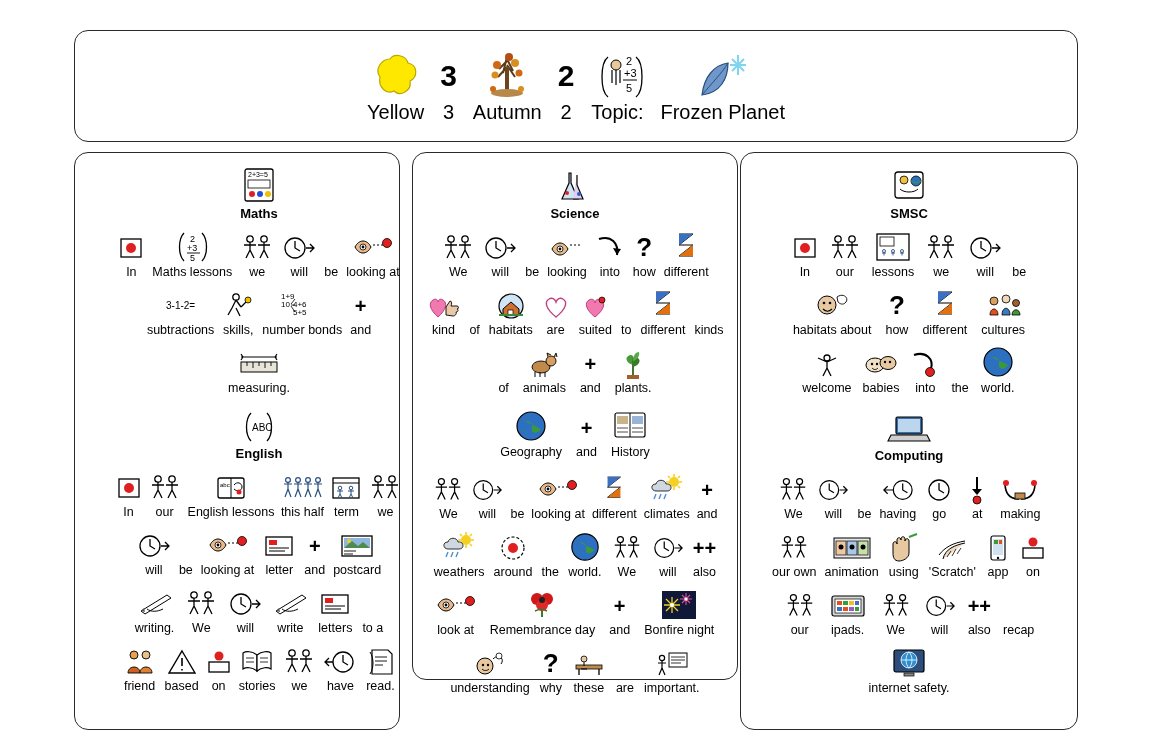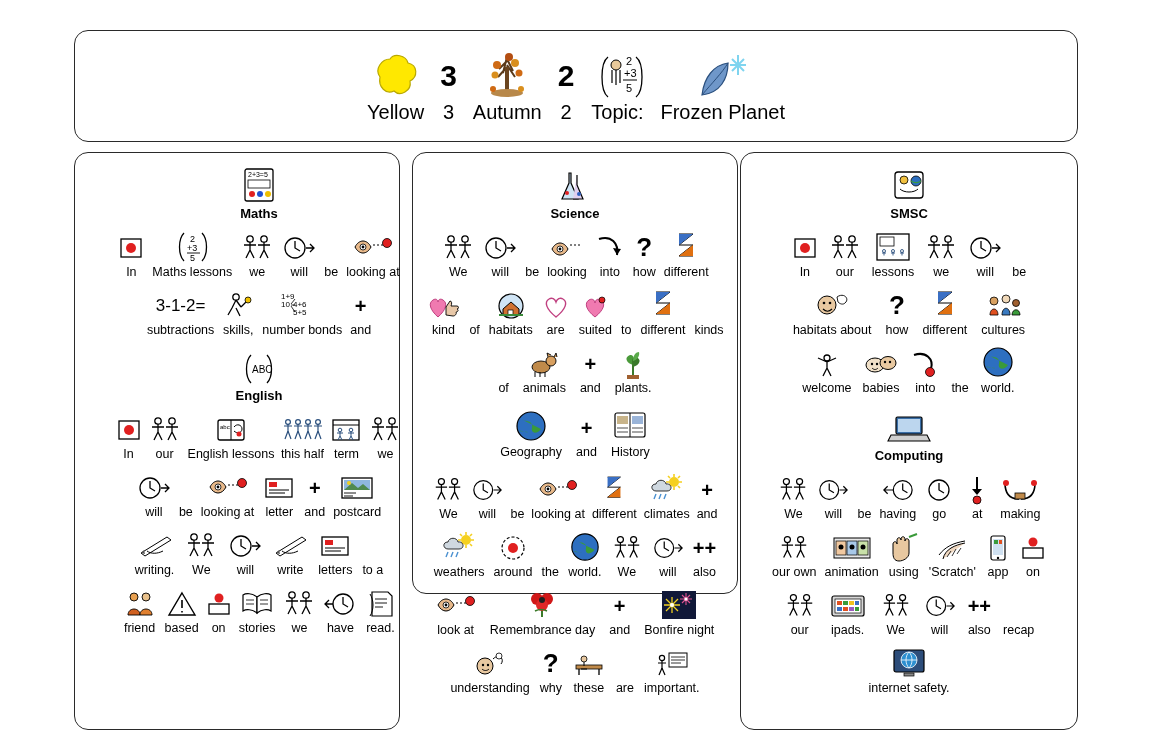--- a/index.html
+++ b/index.html
@@ -17,21 +17,21 @@
 
   
   .panel {
     position: absolute;
     border: 1.5px solid #2a2a2a;
     border-radius: 14px;
     background: #ffffff;
   }
   #header-panel { left: 74px; top: 30px; width: 1004px; height: 112px; }
   #col1 { left: 74px; top: 152px; width: 326px; height: 578px; padding-left: 44px; }
-  #col2 { left: 412px; top: 152px; width: 326px; height: 442px; }
+  #col2 { left: 412px; top: 152px; width: 326px; height: 528px; }
   #col3 { left: 740px; top: 152px; width: 338px; height: 578px; }
 
   
   .row {
     display: flex;
     justify-content: center;
     align-items: flex-end;
     gap: 8px;
     width: 100%;
   }
@@ -79,21 +79,21 @@
   }
   .sect .sym { height: 36px; }
   .sect .lbl { font-weight: bold; font-size: 13px; }
 
   .block { padding: 6px 8px 0 8px; }
   .rowgap { margin-top: 8px; }
 
   
   svg { display: block; }
   .fr { fill:none; stroke:#000; stroke-width:1.3; }
-  .txtsym { font-size: 17px; }
+  .txtsym { font-size: 10px; }
   .plus { font-size: 20px; font-weight: bold; line-height: 30px; }
   .qm { font-size: 26px; font-weight: bold; line-height: 32px; }
 </style>
 </head>
 <body>
 
 <div id="page">
 
   <div class="panel" id="header-panel">
     <div id="header-row">
@@ -282,20 +282,32 @@
               </svg>
           </div>
           <div class="lbl">number bonds</div>
         </div>
         <div class="cell">
           <div class="sym plus">+</div>
           <div class="lbl">and</div>
         </div>
       </div>
 
+      <div class="row rowgap">
+        <div class="cell">
+          <div class="sym">
+            <svg width="44" height="30" viewBox="0 0 44 30">
+                <path d="M4 8 h36 M6 8 l-2 3 M6 8 l-2 -3 M38 8 l2 3 M38 8 l2 -3" stroke="#000" stroke-width="1.2" fill="none"></path>
+                <rect x="4" y="13" width="36" height="10" fill="#e8e4d8" stroke="#000" stroke-width="1"></rect>
+                <path d="M10 13 v4 M16 13 v6 M22 13 v4 M28 13 v6 M34 13 v4" stroke="#000" stroke-width="0.9"></path>
+              </svg>
+          </div>
+          <div class="lbl">measuring.</div>
+        </div>
+      </div>
 
       <div class="sect" style="margin-top:14px;">
         <div class="sym">
           <svg width="38" height="36" viewBox="0 0 38 36">
               <path d="M11 4 C5 10 5 26 11 32" class="fr"></path>
               <path d="M27 4 C33 10 33 26 27 32" class="fr"></path>
               <text x="12" y="22" font-size="10" font-family="Liberation Sans">ABC</text>
             </svg>
         </div>
         <div class="lbl bold">English</div>

